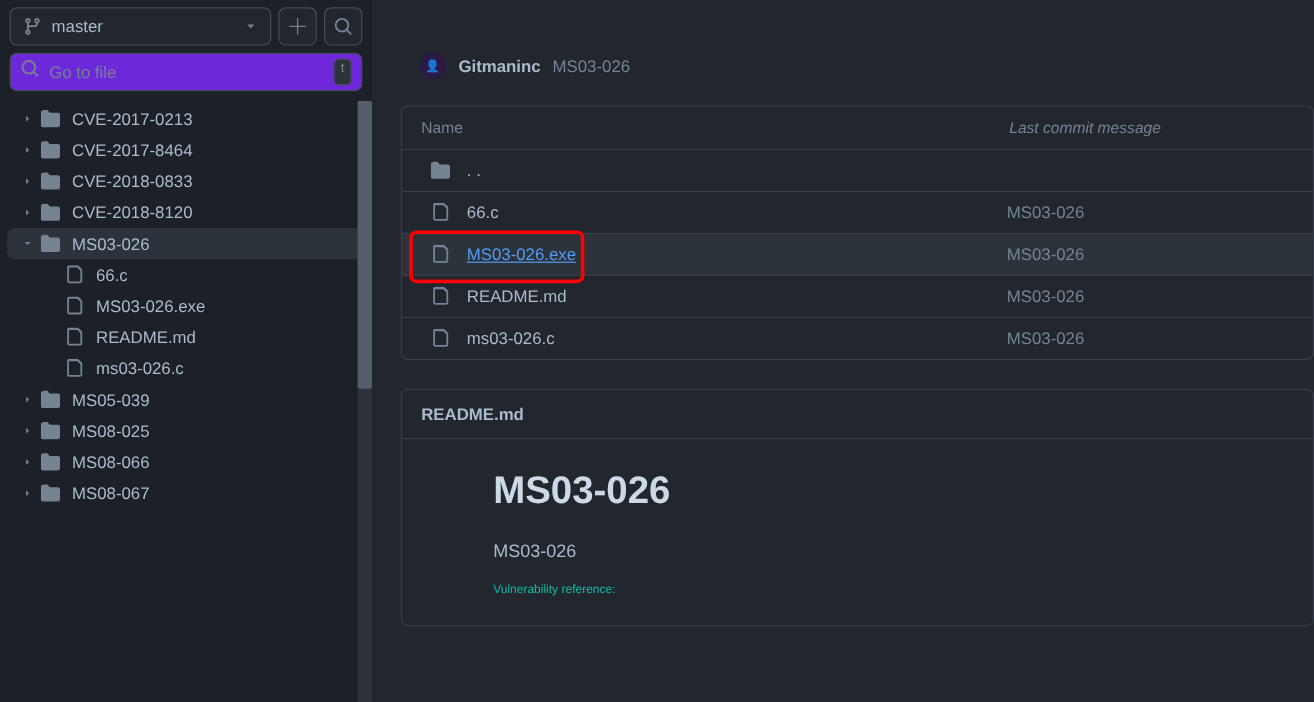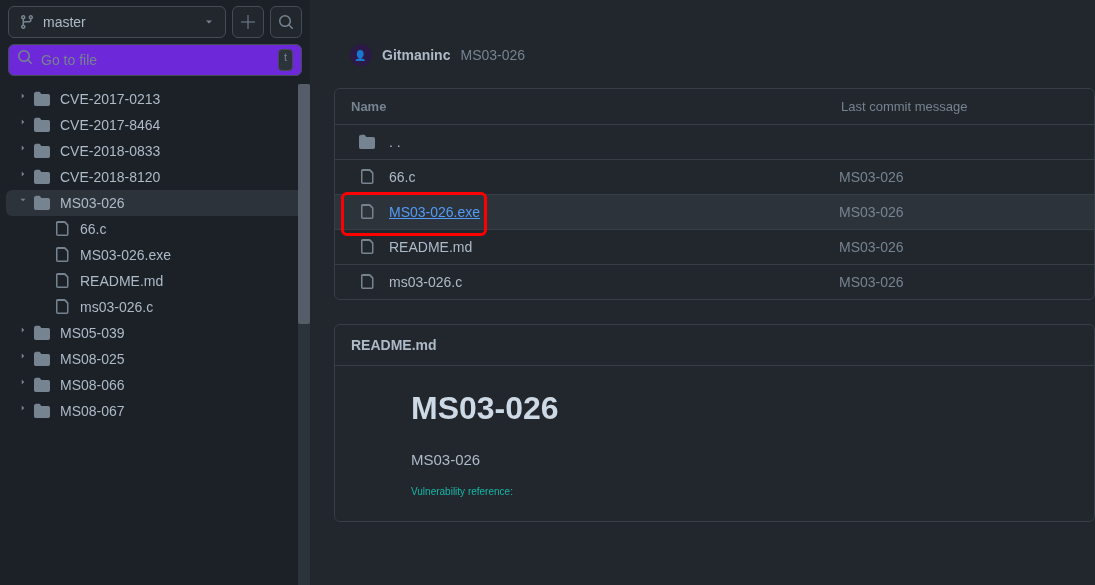--- a/index.html
+++ b/index.html
@@ -118,20 +118,21 @@
       position: relative;
     }
     
     .tree-list {
       list-style: none;
       padding: 2px 0;
     }
     
     .tree-item {
       display: flex;
+      align-items: center;
       padding: 5px 12px;
       cursor: pointer;
       color: #adbac7;
       border-radius: 6px;
       margin: 0 6px;
     }
     
     .tree-item.selected {
       background: #2d333b;
     }
@@ -220,25 +221,25 @@
       padding: 10px 16px;
       background: #22272e;
       border-bottom: 1px solid #373e47;
       border-radius: 6px 6px 0 0;
       color: #768390;
       font-size: 13px;
     }
     
     .col-name {
       width: 490px;
-      font-weight: bold;
     }
     
     .col-commit {
       flex: 1;
+      font-style: italic;
     }
     
     .file-row {
       display: flex;
       align-items: center;
       padding: 9px 16px;
       border-bottom: 1px solid #373e47;
       position: relative;
     }
     

